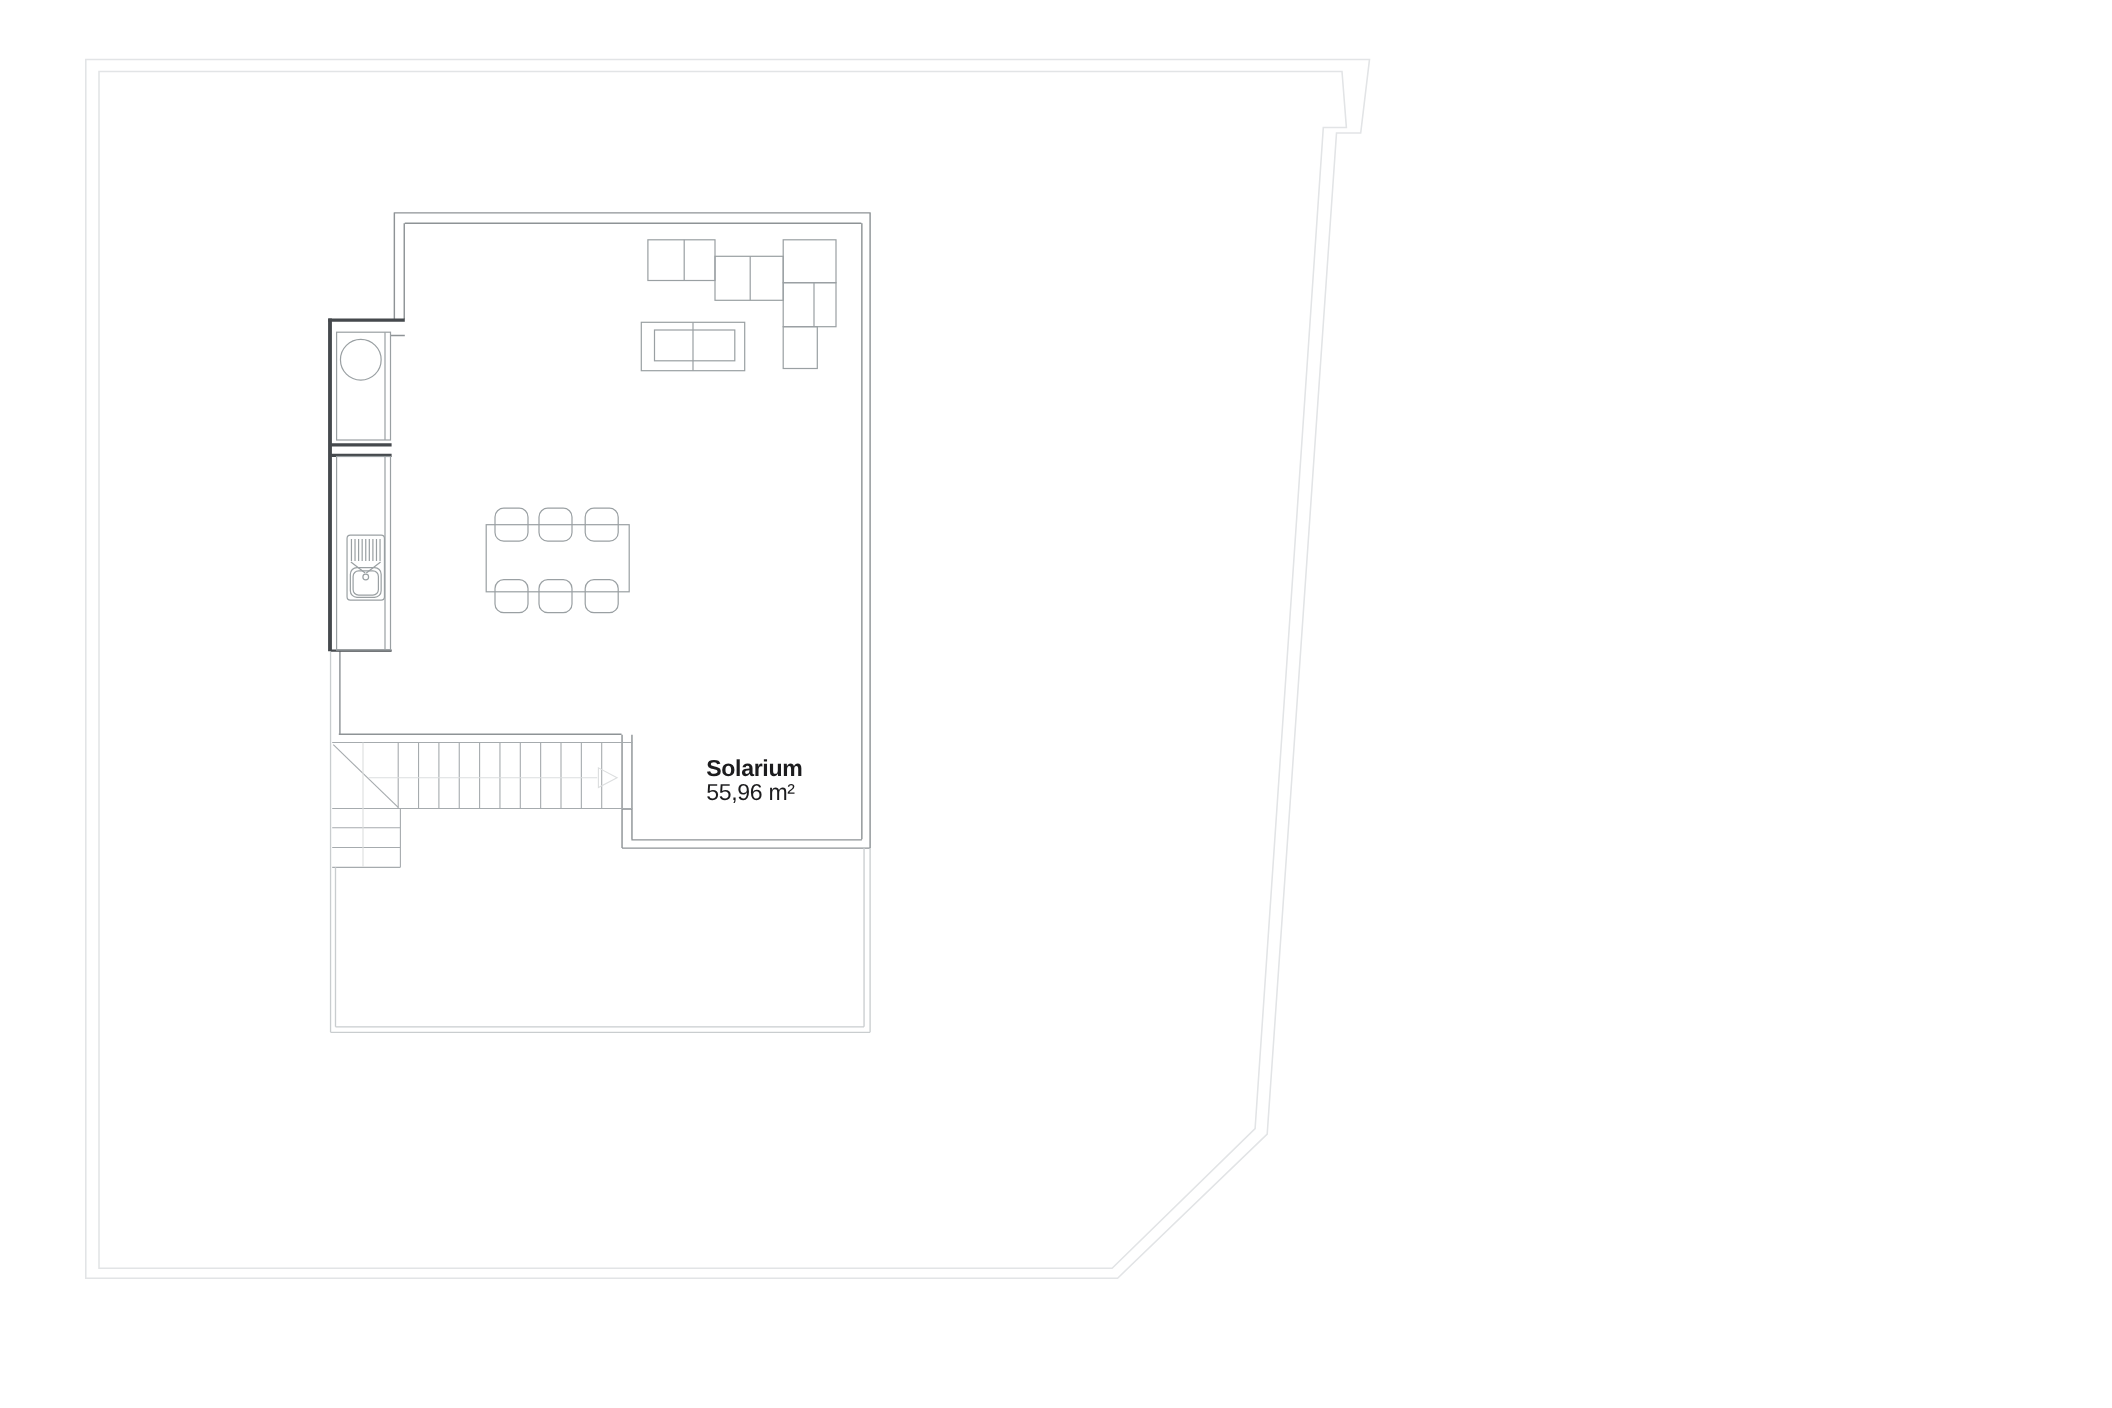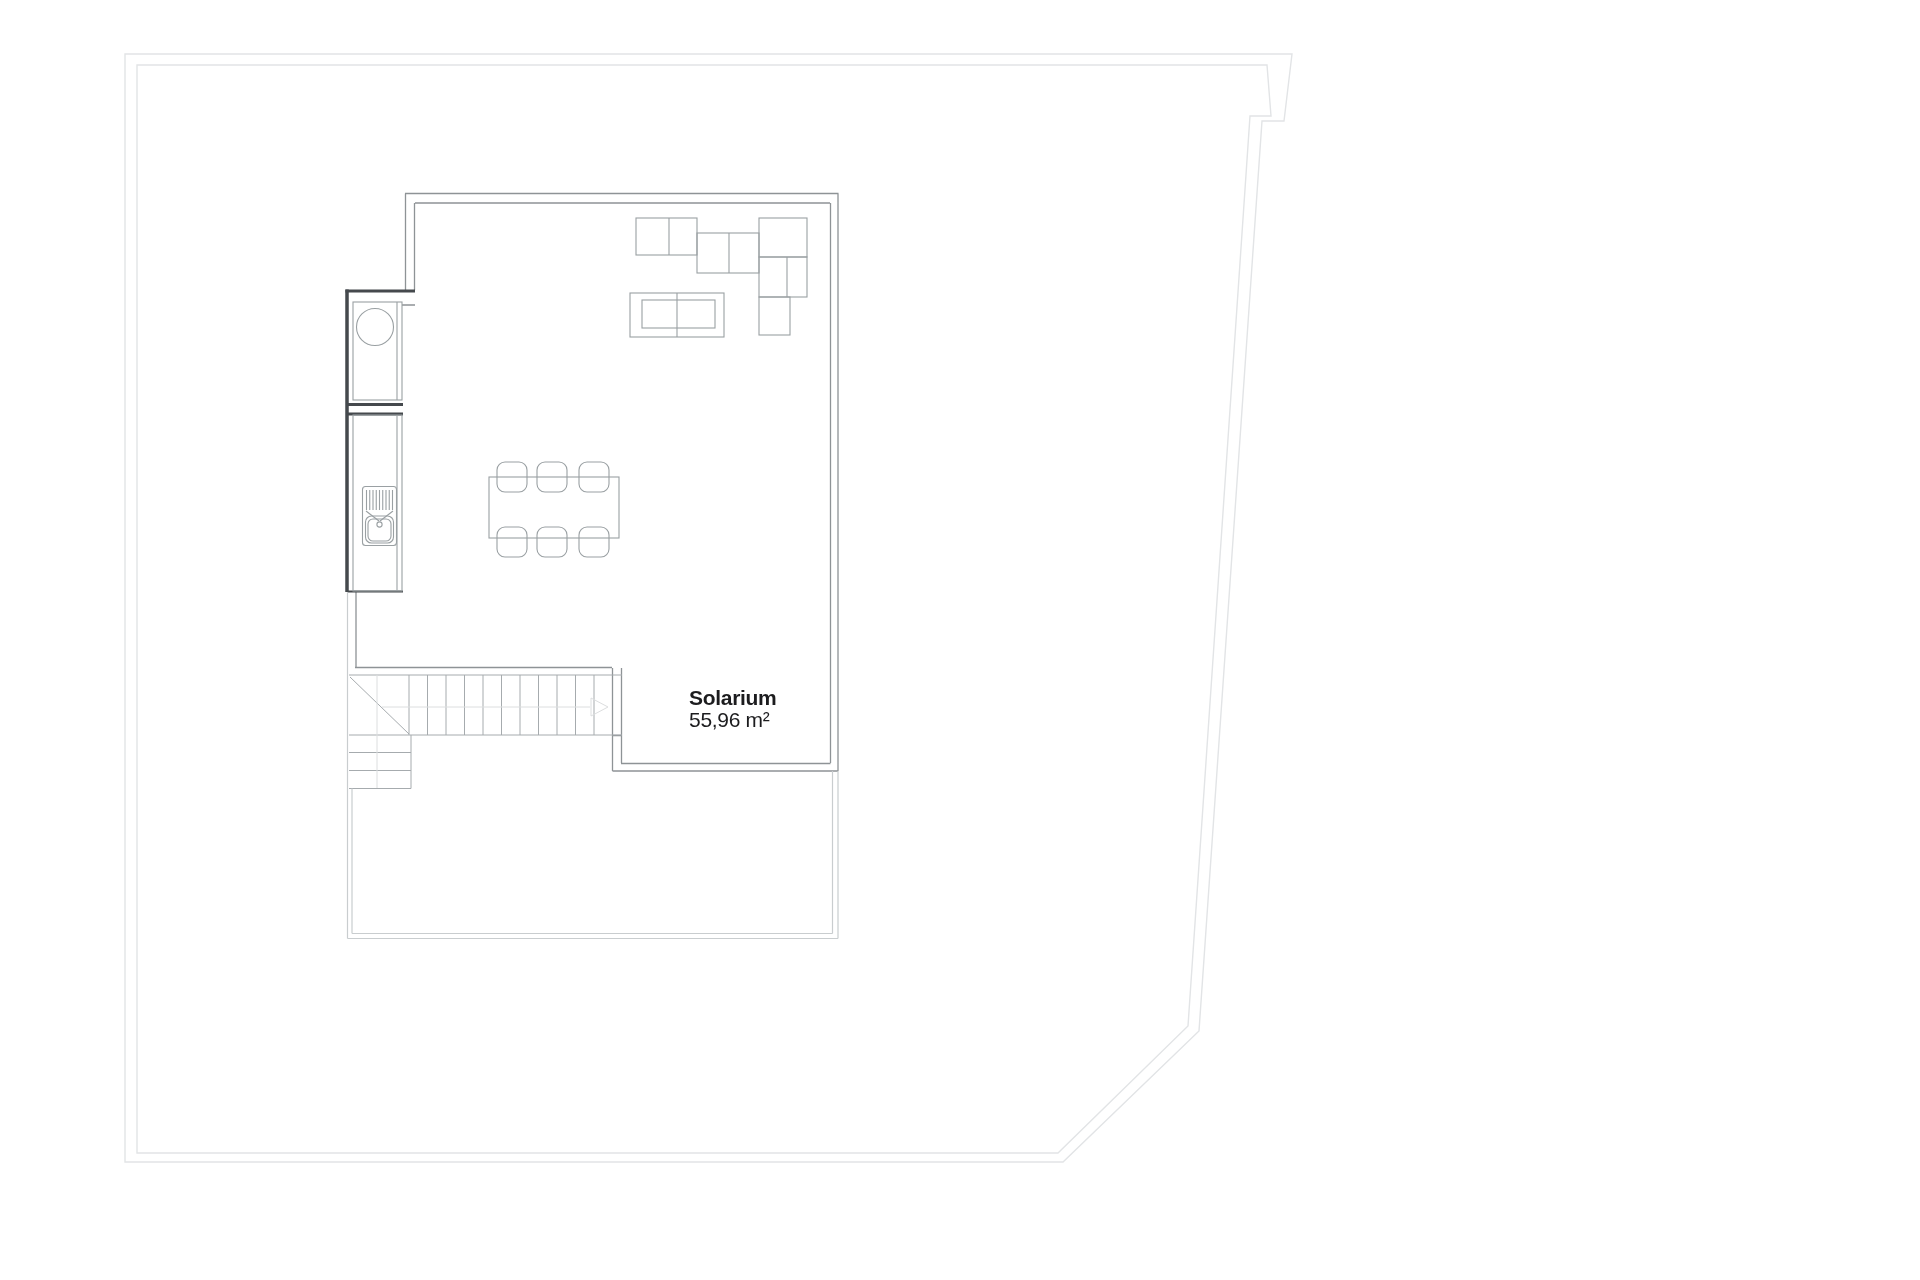--- a/index.html
+++ b/index.html
@@ -13,21 +13,21 @@
     --faint-line:#dcdedf;
     --label-text:#1c1c1e;
   }
   html,body{margin:0;padding:0;}
   body{
     width:1920px;height:1280px;
     background:var(--background);
     font-family:"Liberation Sans", sans-serif;
     overflow:hidden;
   }
-  .plan-stage{position:relative;width:1831px;height:1280px;margin-left:47px;}
+  .plan-stage{position:relative;width:1831px;height:1280px;}
   svg{position:absolute;left:0;top:0;}
   .boundary{stroke:var(--boundary-line);stroke-width:1.4;fill:none;}
   .wall{stroke:var(--wall-line);stroke-width:1.3;fill:none;}
   .darkwall{stroke:var(--dark-wall-line);fill:none;}
   .furn{stroke:var(--furniture-line);stroke-width:1.1;fill:none;}
   .stair{stroke:var(--stair-line);stroke-width:1;fill:none;}
   .terr{stroke:var(--terrace-line);stroke-width:1.2;fill:none;}
   .faint{stroke:var(--faint-line);stroke-width:1;fill:none;}
   .room-label{
     font-weight:bold;font-size:21px;letter-spacing:-0.3px;

